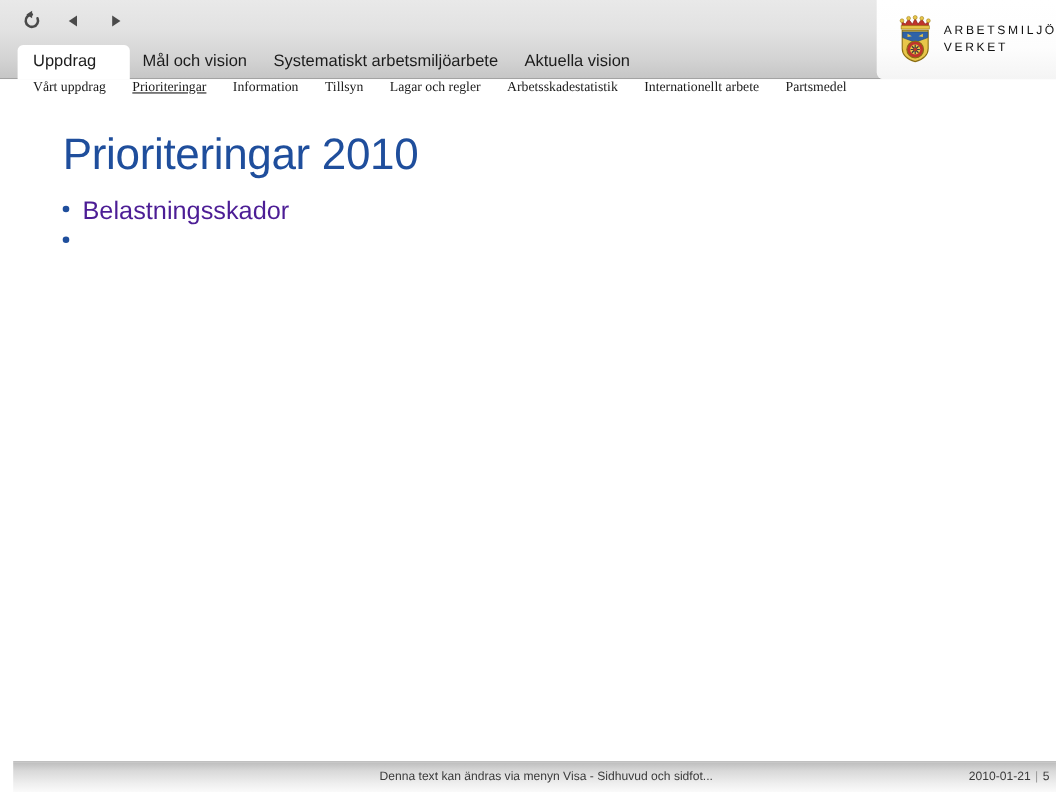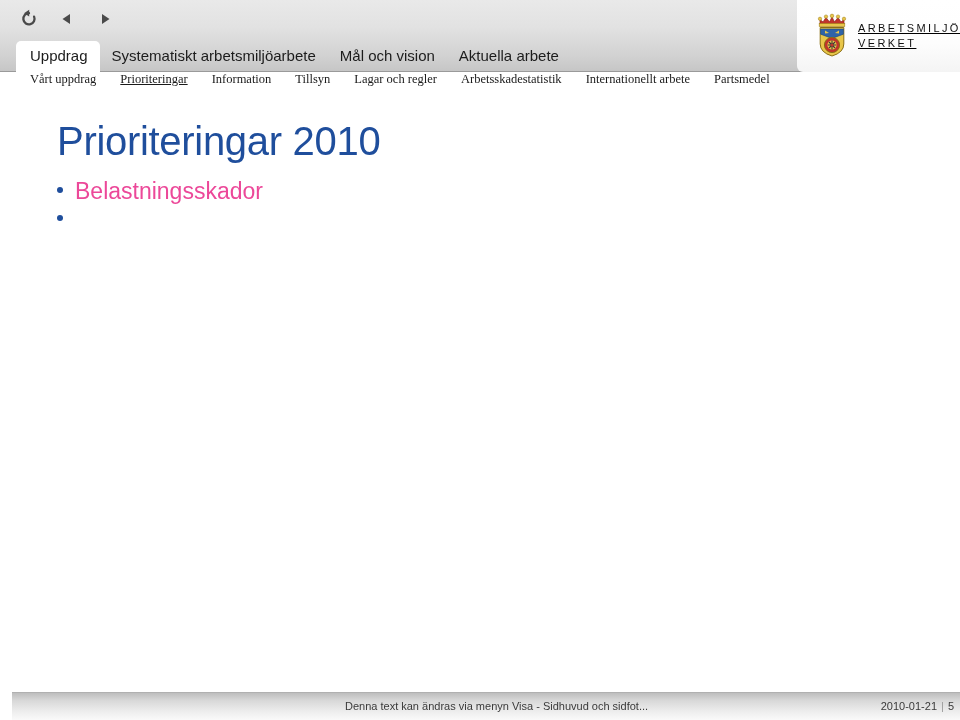--- a/index.html
+++ b/index.html
@@ -61,21 +61,21 @@
     color: #1c1c1c;
     padding: 6px 12px 7px 12px;
     line-height: 18px;
     white-space: nowrap;
     cursor: pointer;
     border-radius: 5px 5px 0 0;
   }
   .tab.active {
     background: #ffffff;
     padding-left: 14px;
-    padding-right: 12px;
+    padding-right: 30px;
     box-shadow: 0 0 0 0 transparent;
   }
 
   
   #logo-plate {
     position: absolute;
     right: 0;
     top: 0;
     width: 163px;
     height: 72px;
@@ -84,21 +84,20 @@
     display: flex;
     align-items: center;
     padding-left: 18px;
     box-sizing: border-box;
   }
   #logo-wordmark {
     margin-left: 9px;
     display: flex;
     flex-direction: column;
     justify-content: center;
-    text-decoration: underline;
   }
   #logo-wordmark span {
     font-size: 11px;
     letter-spacing: 2.4px;
     color: #111111;
     line-height: 15px;
     font-weight: 400;
   }
 
   
@@ -149,21 +148,21 @@
     top: 76px;
     list-style: none;
     margin: 0;
     padding: 0;
   }
   #bullet-list li {
     display: flex;
     align-items: baseline;
     height: 43px;
     font-size: 23px;
-    color: #ec4899;
+    color: #4c1d95;
   }
   .bullet-dot {
     display: inline-block;
     width: 6px;
     height: 6px;
     border-radius: 50%;
     background: #1f4e9c;
     margin-right: 12px;
     position: relative;
     top: -6px;
@@ -223,23 +222,23 @@
     </div>
     <div class="navbtn">
       <svg width="16" height="16" viewBox="0 0 16 16" aria-hidden="true">
         <polygon points="5,3 5,13 12.5,8" fill="#4a4a4a"></polygon>
       </svg>
     </div>
   </div>
 
   <div id="tab-strip">
     <div class="tab active">Uppdrag</div>
+    <div class="tab">Mål och vision</div>
     <div class="tab">Systematiskt arbetsmiljöarbete</div>
-    <div class="tab">Mål och vision</div>
-    <div class="tab">Aktuella arbete</div>
+    <div class="tab">Aktuella vision</div>
   </div>
 
   <div id="logo-plate">
     <span>
       <svg width="34" height="46" viewBox="0 0 34 46" aria-hidden="true">
 
         <path d="M5 13 L5 8.5 L8 11 L11 6.5 L14.5 11 L17 6 L19.5 11 L23 6.5 L26 11 L29 8.5 L29 13 Z" fill="#c0342c" stroke="#8e2119" stroke-width="0.7"></path>
         <circle cx="5" cy="7.8" r="1.7" fill="#e8c64a" stroke="#9c7a14" stroke-width="0.5"></circle>
         <circle cx="11" cy="5.6" r="1.7" fill="#e8c64a" stroke="#9c7a14" stroke-width="0.5"></circle>
         <circle cx="17" cy="4.9" r="1.8" fill="#e8c64a" stroke="#9c7a14" stroke-width="0.5"></circle>

